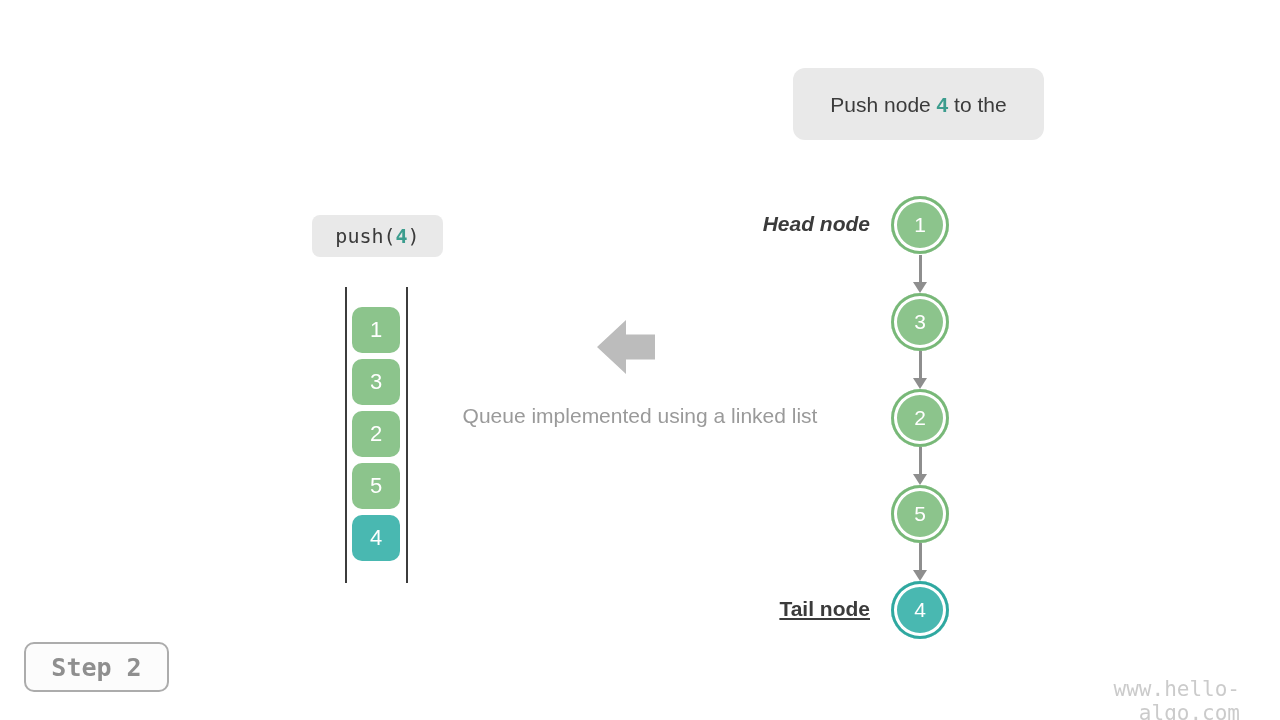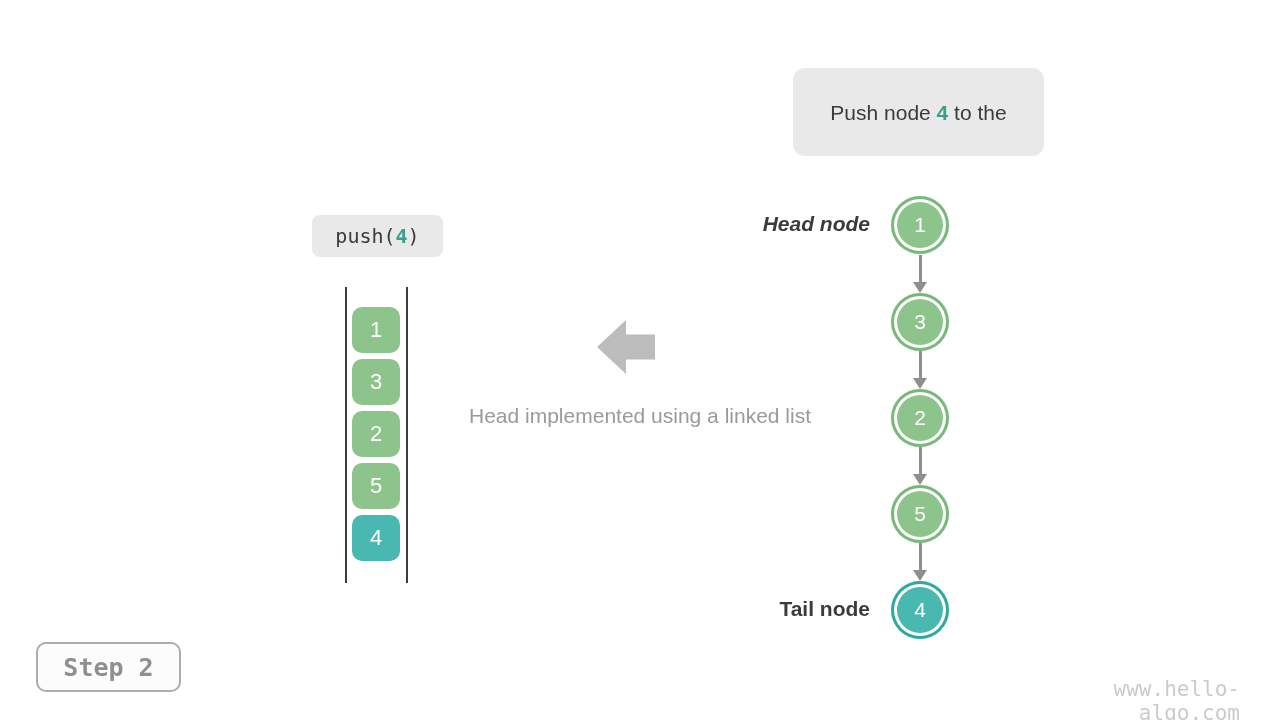--- a/index.html
+++ b/index.html
@@ -9,21 +9,21 @@
     width: 1280px;
     height: 720px;
     background: #ffffff;
     overflow: hidden;
     font-family: "Liberation Sans", sans-serif;
   }
   .abs { position: absolute; }
 
   
   .tooltip {
-    left: 793px; top: 68px; width: 251px; height: 88px;
+    left: 793px; top: 68px; width: 251px; height: 72px;
     background: var(--box_bg);
     border-radius: 12px;
     display: flex; flex-direction: column;
     align-items: center; justify-content: center;
     font-size: 21px; line-height: 29px;
     color: var(--dark_text);
     text-align: right;
   }
   .hl { color: var(--hl_text); font-weight: bold; }
 
@@ -98,21 +98,21 @@
   
   .node-label {
     left: 660px; width: 210px;
     text-align: right;
     font-size: 21px; font-weight: bold;
     color: var(--dark_text);
   }
 
   
   .step-badge {
-    left: 36px; top: 642px; width: 145px; height: 50px;
+    left: 24px; top: 642px; width: 145px; height: 50px;
     background: #fcfcfc;
     border: 2px solid var(--step_border);
     border-radius: 10px;
     display: flex; align-items: center; justify-content: center;
     font-family: "DejaVu Sans Mono", monospace;
     font-size: 25px; font-weight: bold;
     color: var(--step_text);
   }
 
   
@@ -142,24 +142,24 @@
   <div class="abs rail" style="left:345px;"></div>
   <div class="abs rail" style="left:406px;"></div>
 
   <div class="abs sq green" style="top:307px;">1</div>
   <div class="abs sq green" style="top:359px;">3</div>
   <div class="abs sq green" style="top:411px;">2</div>
   <div class="abs sq green" style="top:463px;">5</div>
   <div class="abs sq teal" style="top:515px;">4</div>
 
   <div class="abs big-arrow"></div>
-  <div class="abs caption">Head implemented using a linked list</div>
+  <div class="abs caption">Queue implemented using a linked list</div>
 
   <div class="abs node-label" style="top:212px;font-style:italic;">Head node</div>
-  <div class="abs node-label" style="top:597px;">Tail node</div>
+  <div class="abs node-label" style="top:597px;text-decoration:underline;">Tail node</div>
 
   <div class="abs node green" style="top:196px;">1</div>
   <div class="abs node green" style="top:293px;">3</div>
   <div class="abs node green" style="top:389px;">2</div>
   <div class="abs node green" style="top:485px;">5</div>
   <div class="abs node teal" style="top:581px;">4</div>
 
   <div class="abs connector" style="top:255px;">
       <div class="stem"></div>
       <div class="head"></div>

